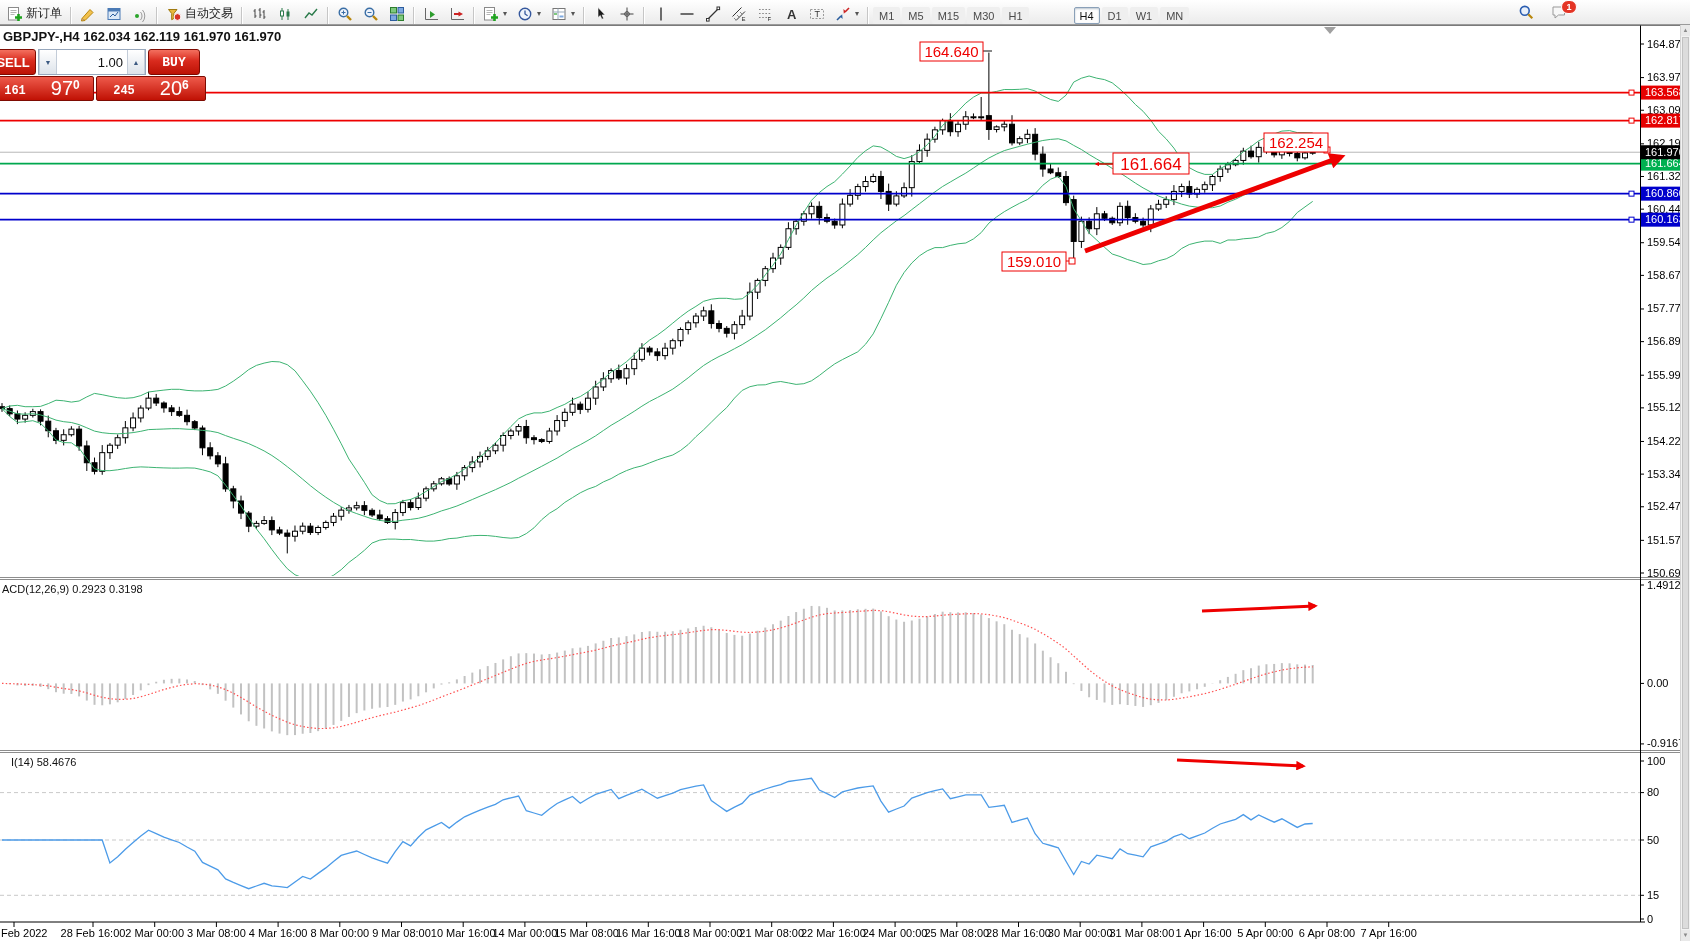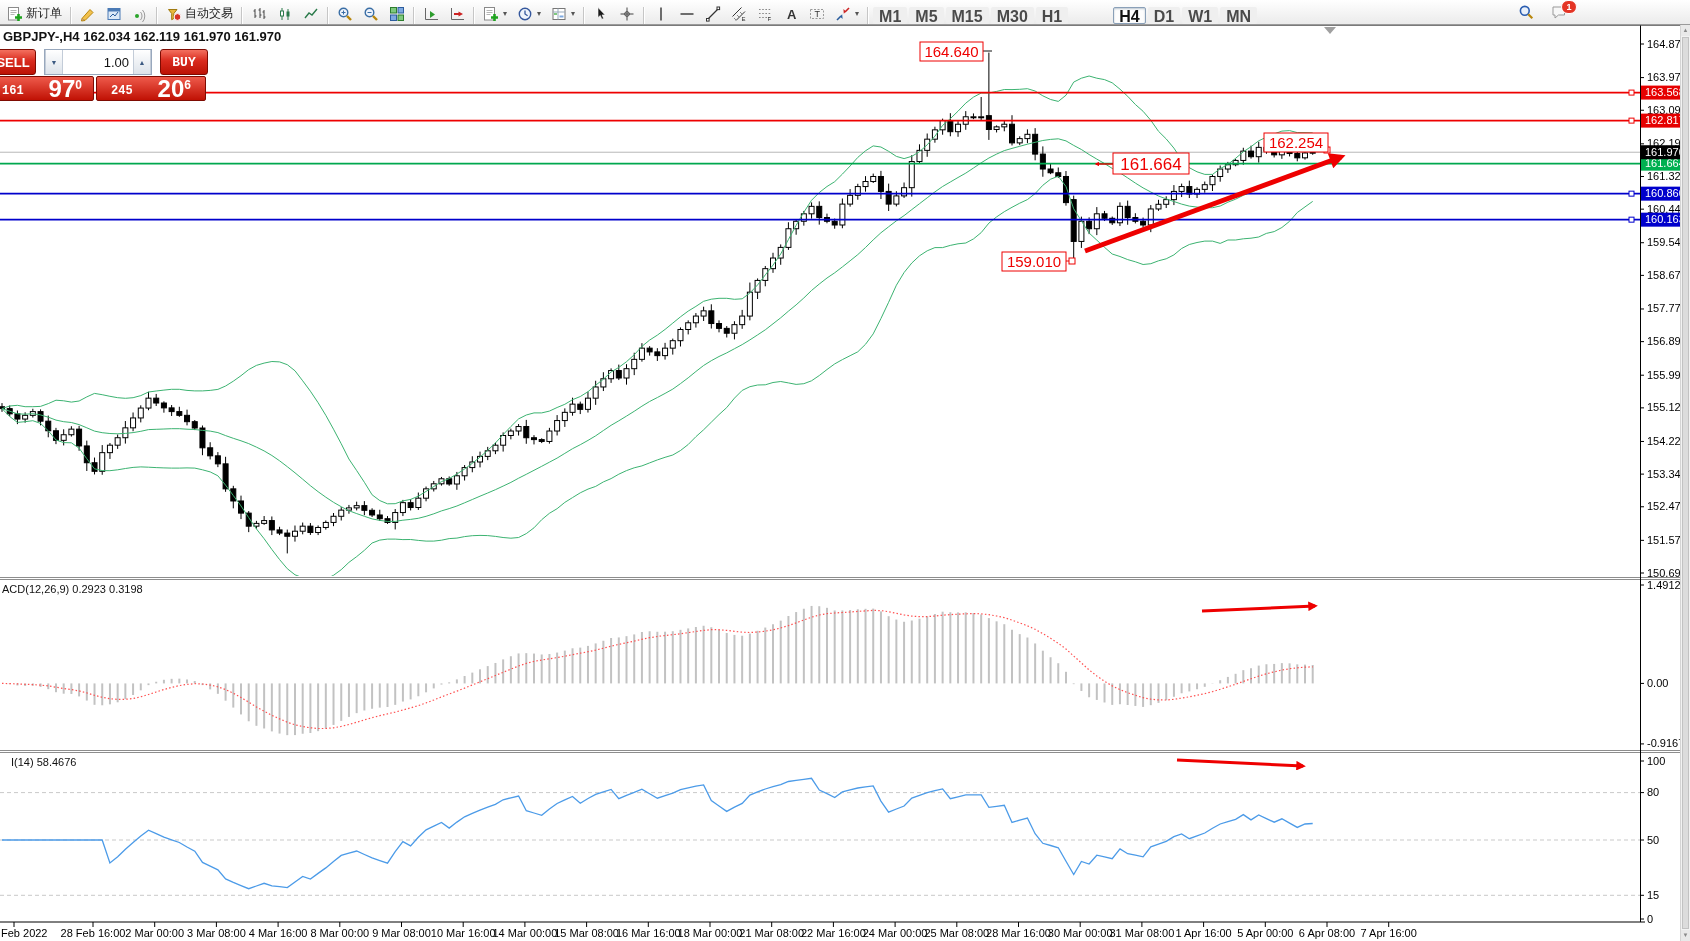--- a/index.html
+++ b/index.html
@@ -6,49 +6,49 @@
     font-family:"Liberation Sans",sans-serif;}
   svg text{font-family:"Liberation Sans",sans-serif;}
   
   .toolbar{position:relative;z-index:6;display:flex;align-items:flex-end;height:24px;
     background:linear-gradient(#ffffff,#ebebeb);border-bottom:1px solid #9a9a9a;padding-left:2px;}
   .tb-sep{width:0;height:17px;border-left:1px solid #c6c6c6;border-right:1px solid #fff;margin:0 3px;}
   .tb-btn{display:inline-flex;align-items:center;gap:3px;height:21px;padding:0 3px;margin:0 1px;
     border:1px solid transparent;border-radius:2px;font-size:12px;color:#222;background:transparent;cursor:default;}
   .tb-btn svg{display:block;}
   .tb-caret{font-size:8px;color:#555;margin-left:1px;}
-  .tf-btn{font-size:16px;font-weight:bold;color:#4a4a4a;padding:1px 5px;height:17px;line-height:15px;
+  .tf-btn{font-size:11px;font-weight:normal;color:#4a4a4a;padding:1px 5px;height:17px;line-height:15px;
     border:1px solid transparent;border-radius:2px;margin:0 1px;}
   .tf-btn.active{background:#fdfdfd;border:1px solid #8aa0b8;box-shadow:inset 0 1px 2px #b9c4cf;color:#111;margin-left:44px;}
   .tb-right{position:absolute;left:1513px;top:1px;display:flex;align-items:center;gap:7px;}
   .tb-right .tb-btn{position:relative;}
   .badge{position:absolute;top:-2px;right:-7px;background:#e43425;color:#fff;font-size:9px;font-weight:bold;
     border-radius:7px;min-width:8px;padding:0 3px;height:12px;line-height:12px;text-align:center;border:1px solid #fff;}
   
   #chart-svg{position:absolute;left:0;top:0;z-index:1;}
   .sym{position:absolute;left:3px;top:29px;font-size:13px;font-weight:bold;color:#111;z-index:3;}
   .ind-label{position:absolute;font-size:11px;color:#111;z-index:3;}
   .macd-label{left:2px;top:583px;}
   .rsi-label{left:11px;top:756px;text-align:right;}
   
   .ocp{position:absolute;left:-10px;top:49px;z-index:5;width:218px;}
   .row1{display:flex;align-items:stretch;height:26px;}
   .btn-sell,.btn-buy{color:#fff;font-size:13px;font-weight:bold;border:1px solid #7e0b02;border-radius:3px;
     background:linear-gradient(#f3705f,#d92b1e 45%,#bc1205);display:flex;align-items:center;justify-content:center;}
   .btn-sell{width:46px;}
   .btn-buy{width:52px;font-family:Liberation Mono, monospace;}
-  .vol{display:flex;height:24px;margin:0 8px;border:1px solid #98a8bd;background:#fef9c3;align-self:center;}
+  .vol{display:flex;height:24px;margin:0 2px;border:1px solid #98a8bd;background:#fef9c3;align-self:center;}
   .vol-btn{width:18px;background:linear-gradient(#ffffff,#dde3ea);border:0;border-left:1px solid #c3ccd8;
     border-right:1px solid #c3ccd8;color:#3c5a82;font-size:7px;padding:0;}
   .vol-input{width:64px;border:0;text-align:right;font-size:13px;padding-right:4px;outline:none;color:#111;}
   .row2{display:flex;margin-top:1px;height:25px;}
   .px{display:flex;align-items:flex-end;justify-content:center;color:#fff;
     background:linear-gradient(#ee5a4b,#c01104);border:1px solid #7e0b02;border-radius:2px;}
   .px .sm{font-size:12px;font-weight:bold;margin:0 1px 2px 0;font-family:Liberation Mono, monospace;}
-  .px .bg{font-size:24px;font-weight:bold;line-height:23px;margin-left:24px;}
+  .px .bg{font-size:20px;font-weight:normal;line-height:23px;margin-left:24px;}
   .px .sp{font-size:12px;font-weight:bold;align-self:flex-start;margin-top:1px;}
   .sellpx{width:102px;margin-right:2px;}
   .buypx{width:108px;}
   
   .vscroll{position:absolute;right:0;top:25px;bottom:0;width:9px;background:#f2f2f2;
     border-left:1px solid #d4d4d4;z-index:4;display:flex;flex-direction:column;}
   .sb-btn{height:11px;font-size:6px;color:#8a8a8a;text-align:center;line-height:11px;background:#e9e9e9;}
   .sb-thumb{flex:1;background:#dcdcdc;border:1px solid #c2c2c2;margin:1px;}
 </style>
 </head>

